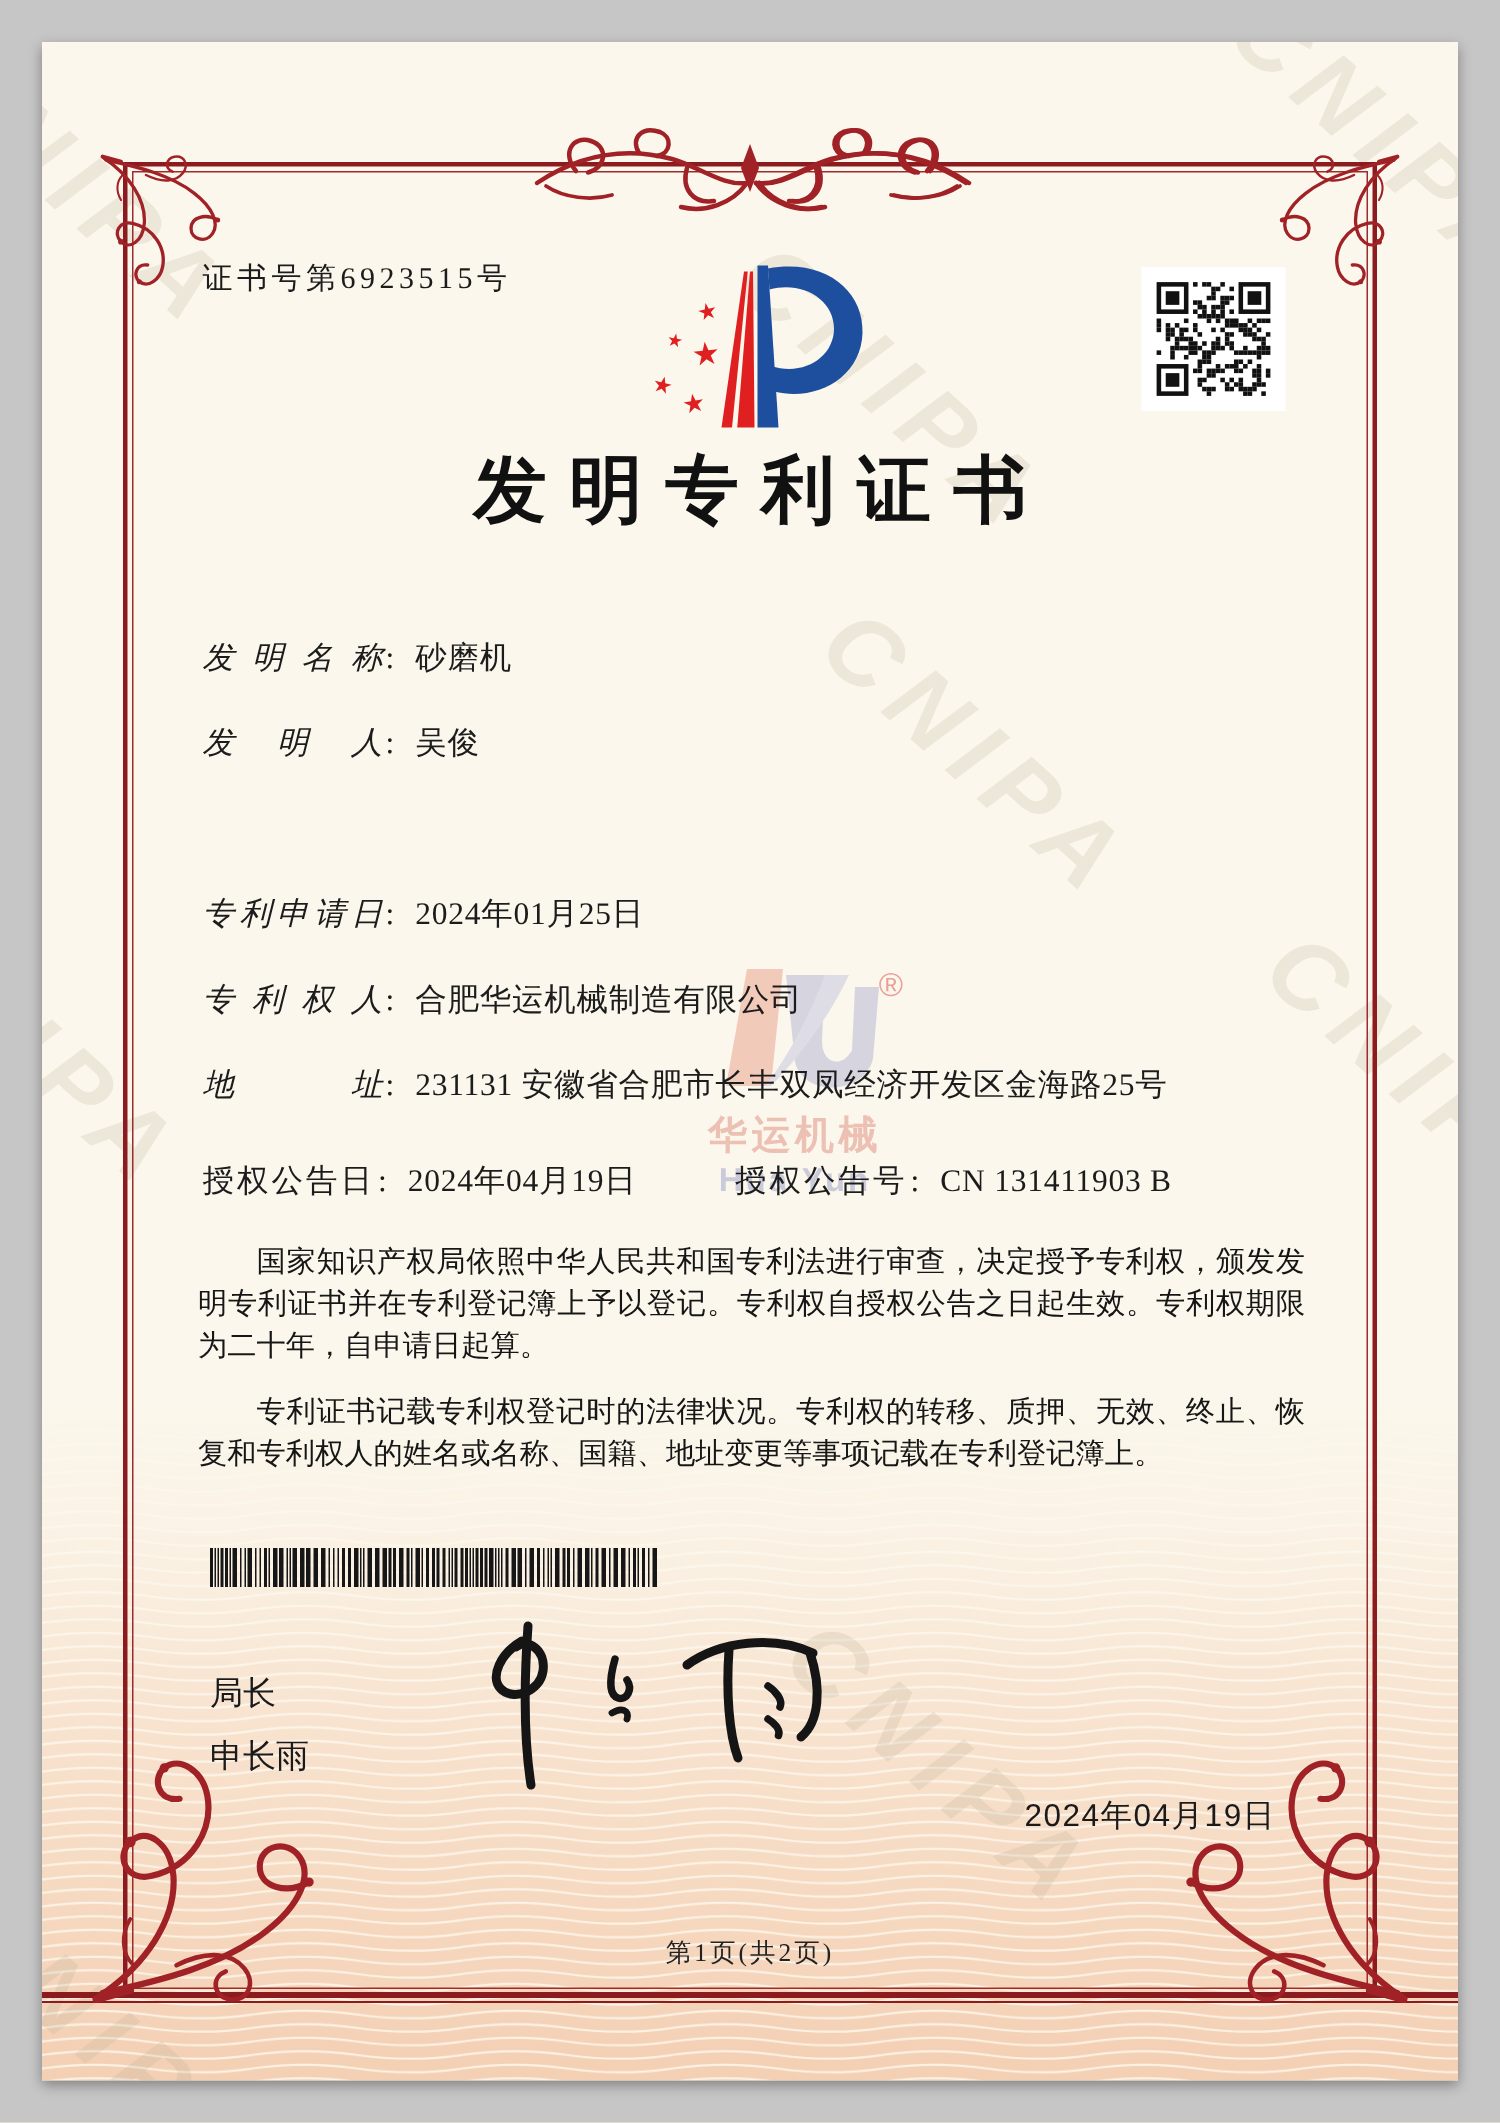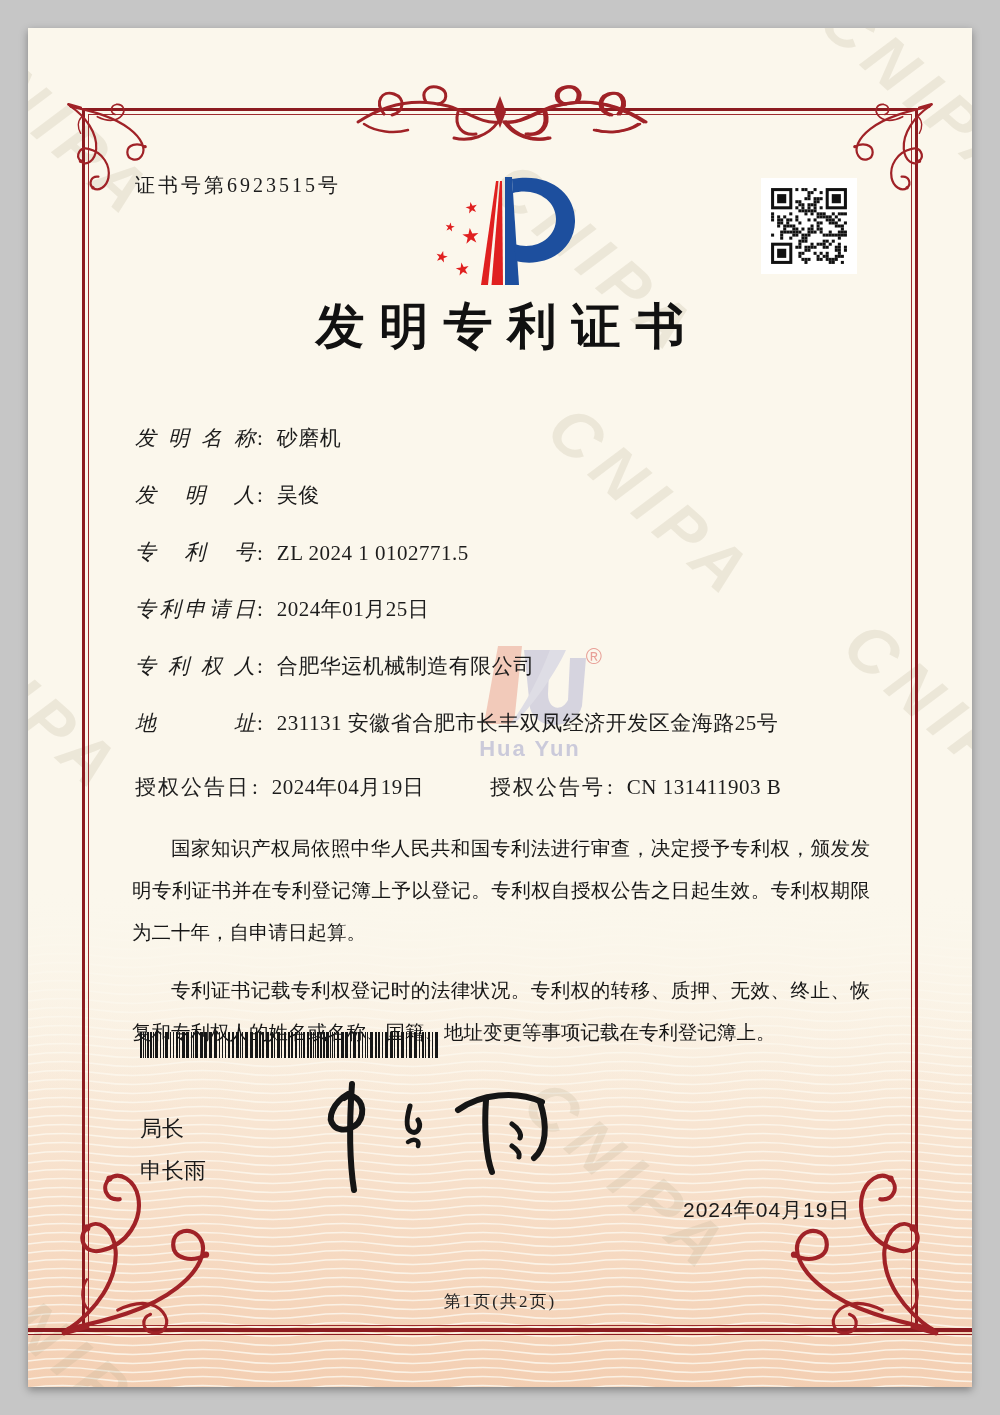--- a/index.html
+++ b/index.html
@@ -51,21 +51,21 @@
   .title{font-size:49px;font-weight:bold;letter-spacing:15px;margin-right:-15px;color:#111;}
   
   .frow{position:absolute;left:107px;font-size:21px;color:#1c1c1c;white-space:nowrap;}
   .flabel{display:inline-block;width:120px;text-align:justify;text-align-last:justify;vertical-align:bottom;font-style:italic;}
   .colon{margin-left:2px;margin-right:14px;}
   .fvalue{letter-spacing:.5px;}
   .glabel{letter-spacing:2px;}
   .grant-no{position:absolute;left:355px;top:0;white-space:nowrap;}
   
   .paras{position:absolute;left:104px;top:800px;width:738px;font-size:19.5px;
-    line-height:42px;text-align:justify;color:#161616;}
+    line-height:28px;text-align:justify;color:#161616;}
   .paras p{margin:0 0 16px 0;text-indent:2em;}
   
   .barcode{position:absolute;left:112px;top:1004px;width:302px;height:26px;font-size:0;}
   .barcode i{display:inline-block;height:26px;background:#161616;}
   .signer-title{position:absolute;left:112px;top:1086px;font-size:22px;
     font-family:"Liberation Sans","DejaVu Sans",sans-serif;color:#1a1a1a;}
   .signer-name{position:absolute;left:112px;top:1128px;font-size:22px;
     font-family:"Liberation Sans","DejaVu Sans",sans-serif;color:#1a1a1a;}
   .signature{position:absolute;left:262px;top:1044px;}
   .issue-date{position:absolute;left:655px;top:1168px;font-size:21px;
@@ -135,20 +135,21 @@
   <div class="wm" style="left:532px;top:1036px">CNIPA</div>
   <div class="wm" style="left:-24px;top:1218px">CNIPA</div>
 
   <div class="holder-wm">
     <span class="holder-reg">®</span>
     <svg width="120" height="96" viewBox="0 0 120 96" style="opacity:.55">
       <polygon points="28,10 52,10 44,88 14,88" fill="#eba693"></polygon>
       <path d="M54,14 L80,14 L78,58 C78,74 92,76 98,64 L100,22 L116,22 L112,70 C106,94 66,96 60,72 Z" fill="#b9b9d6"></path>
       <path d="M44,88 C62,70 84,40 96,14 L80,14 C70,40 56,68 40,88 Z" fill="#c8c8e0"></path>
     </svg>
+    <div class="holder-cn">华运机械</div>
     <div class="holder-en">Hua Yun</div>
   </div>
 
   <div class="frame"></div>
   <div class="bottom-rule"></div>
   <svg class="flourish fl-tl" width="100" height="100" viewBox="0 0 180 180">
       <use href="#corner-flourish"></use>
     </svg>
   <svg class="flourish fl-tr" width="100" height="100" viewBox="0 0 180 180">
       <use href="#corner-flourish"></use>
@@ -388,23 +389,20 @@
   </div>
 
   <div class="title-row"><span class="title">发明专利证书</span></div>
 
   <div class="frow" style="top:396px">
     <span class="flabel">发明名称</span><span class="colon">:</span><span class="fvalue">砂磨机</span>
   </div>
   <div class="frow" style="top:453px">
     <span class="flabel">发明人</span><span class="colon">:</span><span class="fvalue">吴俊</span>
   </div>
-  <div class="frow" style="top:510px">
-    <span class="flabel">专利号</span><span class="colon">:</span><span class="fvalue">ZL 2024 1 0102771.5</span>
-  </div>
   <div class="frow" style="top:567px">
     <span class="flabel">专利申请日</span><span class="colon">:</span><span class="fvalue">2024年01月25日</span>
   </div>
   <div class="frow" style="top:624px">
     <span class="flabel">专利权人</span><span class="colon">:</span><span class="fvalue">合肥华运机械制造有限公司</span>
   </div>
   <div class="frow" style="top:681px">
     <span class="flabel">地址</span><span class="colon">:</span><span class="fvalue">231131 安徽省合肥市长丰双凤经济开发区金海路25号</span>
   </div>
   <div class="frow" style="top:745px;right:104px">

